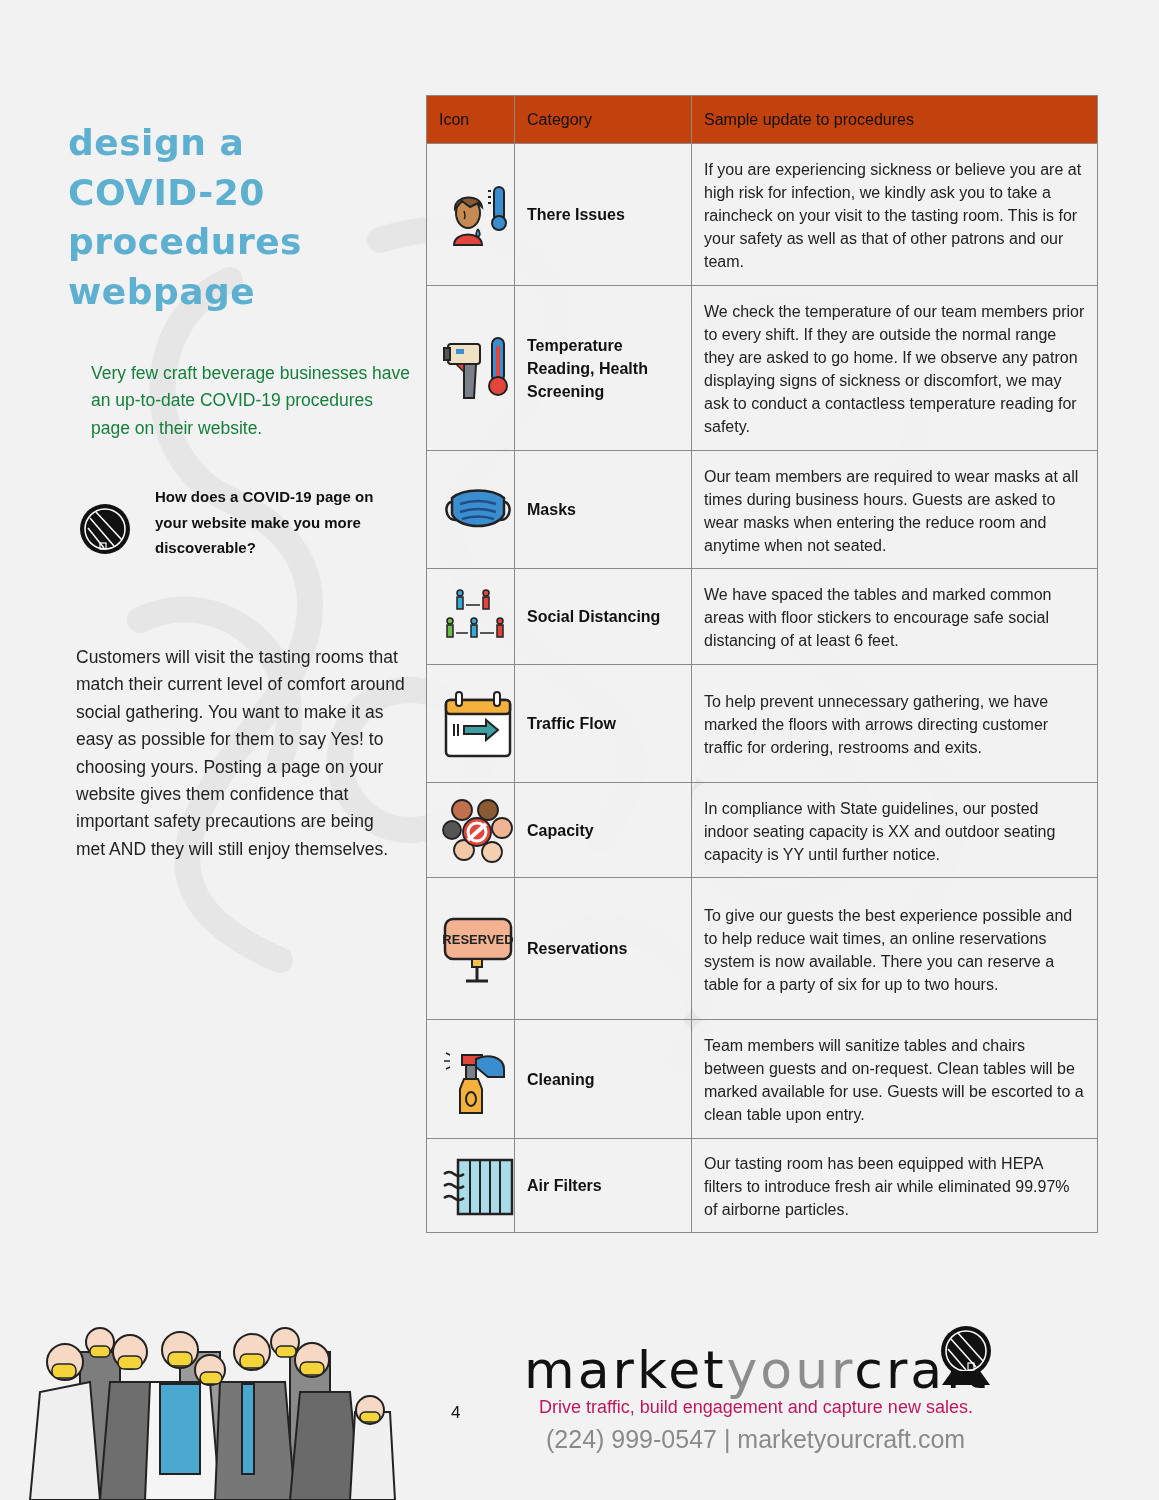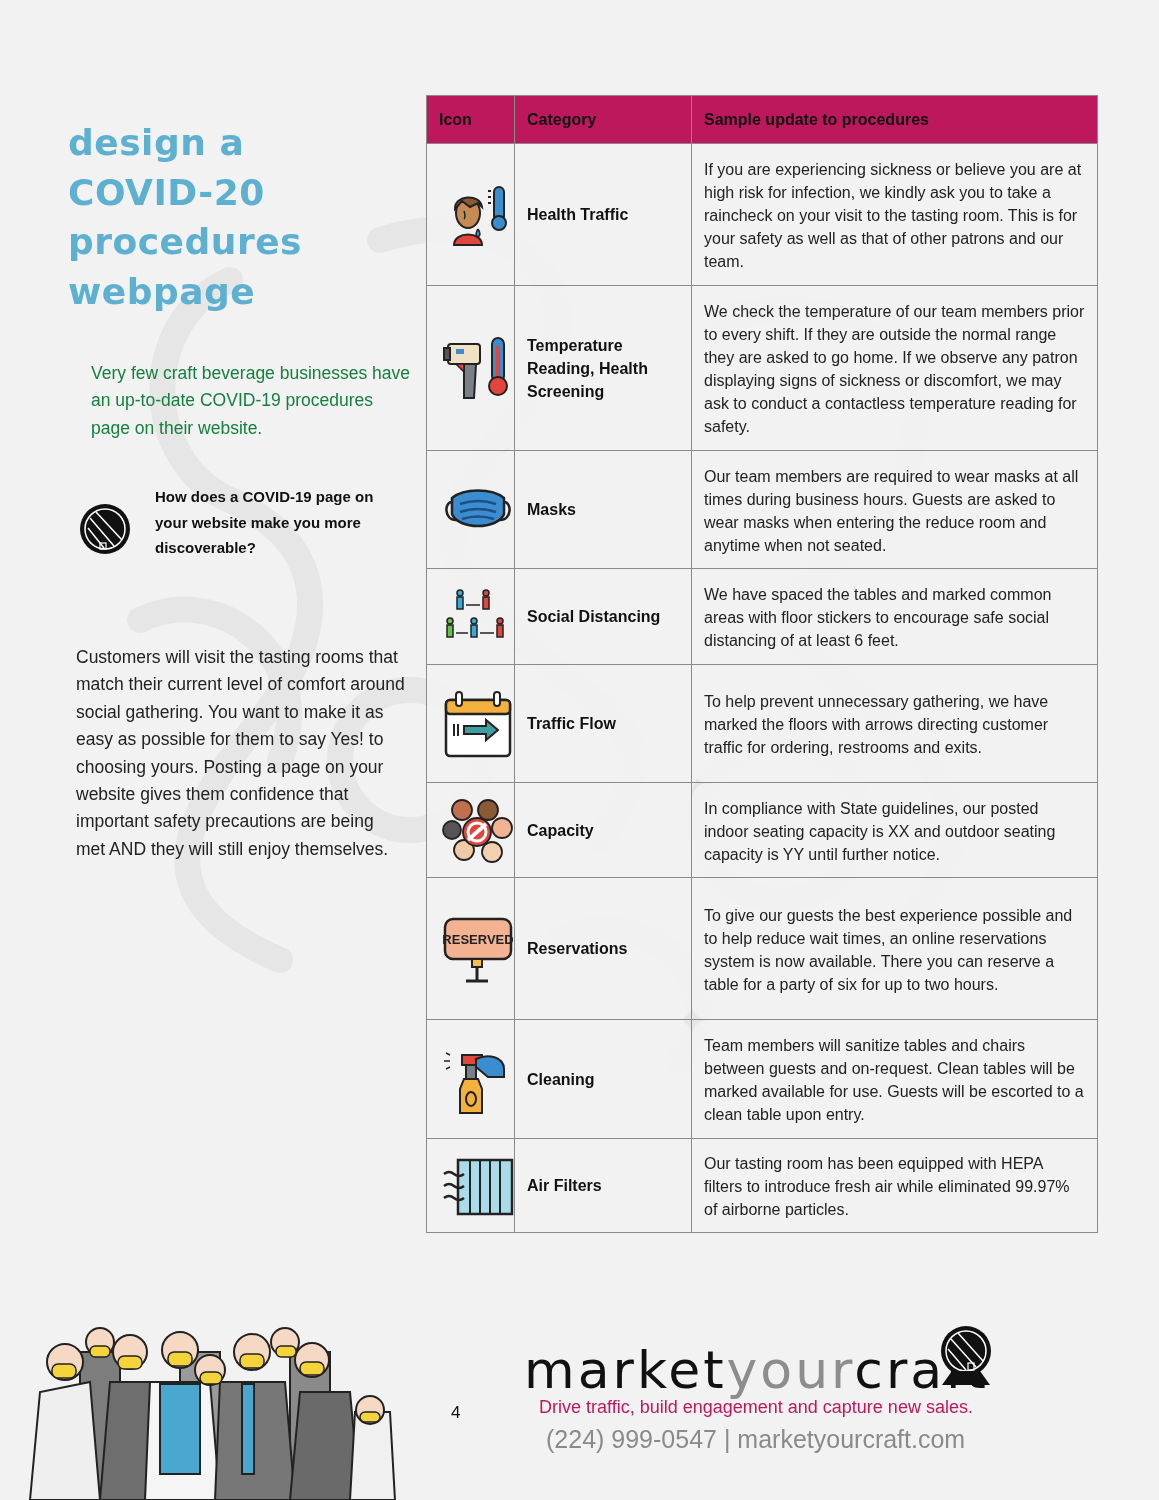--- a/index.html
+++ b/index.html
@@ -10,21 +10,21 @@
 
   .title { position: absolute; left: 68px; top: 118px; width: 300px; color: #5db0cf; font-family: "DejaVu Sans", sans-serif; font-weight: bold; font-size: 36px; line-height: 49.5px; letter-spacing: 0.5px; }
   .intro { position: absolute; left: 68px; top: 360px; width: 320px; font-size: 17.5px; line-height: 27.4px; color: #15803d; margin-left: 23px; }
   .callout { position: absolute; left: 78px; top: 484px; width: 320px; }
   .callout .barrel { position: absolute; left: 0; top: 18px; width: 54px; height: 54px; }
   .callout .q { position: absolute; left: 77px; top: 0; width: 230px; font-weight: bold; font-size: 15px; line-height: 25.5px; color: #111; }
   .body-text { position: absolute; left: 68px; top: 644px; width: 330px; font-size: 17.5px; line-height: 27.4px; color: #222; margin-left: 8px; }
 
   table.procedures { position: absolute; left: 426px; top: 95px; width: 672px; border-collapse: collapse; font-size: 16px; }
   table.procedures th, table.procedures td { border: 1.5px solid #8a8a8a; vertical-align: middle; }
-  table.procedures th { background: #be185d; height: 48px; text-align: left; font-weight: bold; padding: 0 12px; font-size: 16px; color: #111; }
+  table.procedures th { background: #c2410c; height: 48px; text-align: left; font-weight: normal; padding: 0 12px; font-size: 16px; color: #111; }
   table.procedures td { background: rgba(242,242,242,0.85); border-radius: 16px; }
   td.icon-cell { width: 88px; text-align: right; }
   td.cat-cell { width: 177px; padding: 0 12px; font-weight: bold; line-height: 23px; color: #111; }
   td.desc-cell { padding: 12px 12px 10px 12px; line-height: 23px; color: #222; }
   .ico { width: 72px; height: 72px; display: inline-block; vertical-align: middle; }
 
   .people { position: absolute; left: 20px; top: 1322px; width: 380px; height: 178px; }
   .page-num { position: absolute; left: 451px; top: 1403px; font-size: 17px; color: #111; }
   .brand { position: absolute; left: 524px; top: 1340px; font-family: "DejaVu Sans", sans-serif; font-size: 52px; letter-spacing: 3px; color: #111; font-weight: normal; }
   .brand .mid { color: #8d8d8d; }
@@ -81,21 +81,21 @@
           <path d="M13 30 C12 16, 38 14, 40 28 L36 24 L28 28 L20 22 Z" fill="#8a5a34" stroke="#222" stroke-width="2"></path>
           <path d="M22 32 q2 6 0 8" fill="#3a8ed0" stroke="#222" stroke-width="1.5"></path>
           <path d="M36 50 q4 6 0 8 q-4 -2 0 -8" fill="#3a8ed0" stroke="#222" stroke-width="1.5"></path>
           <rect x="52" y="8" width="10" height="34" rx="5" fill="#3a8ed0" stroke="#222" stroke-width="2"></rect>
           <circle cx="57" cy="44" r="7" fill="#3a8ed0" stroke="#222" stroke-width="2"></circle>
           <line x1="46" y1="12" x2="49" y2="12" stroke="#222" stroke-width="2"></line>
           <line x1="46" y1="18" x2="49" y2="18" stroke="#222" stroke-width="2"></line>
           <line x1="46" y1="24" x2="49" y2="24" stroke="#222" stroke-width="2"></line>
         </svg>
       </td>
-      <td class="cat-cell">Health Traffic</td>
+      <td class="cat-cell">There Issues</td>
       <td class="desc-cell">If you are experiencing sickness or believe you are at high risk for infection, we kindly ask you to take a raincheck on your visit to the tasting room. This is for your safety as well as that of other patrons and our team.</td>
     </tr>
     <tr style="height:165px">
       <td class="icon-cell">
         <svg class="ico" viewBox="0 0 72 72">
           <rect x="6" y="12" width="32" height="20" rx="3" fill="#efe2c4" stroke="#222" stroke-width="2"></rect>
           <rect x="2" y="16" width="6" height="12" fill="#555" stroke="#222" stroke-width="2"></rect>
           <rect x="14" y="17" width="8" height="5" fill="#3a8ed0"></rect>
           <path d="M22 32 L34 32 L32 66 L22 66 Z" fill="#7b8088" stroke="#222" stroke-width="2"></path>
           <path d="M14 32 L22 40 L22 32 Z" fill="#e2453c" stroke="#222" stroke-width="1.5"></path>

